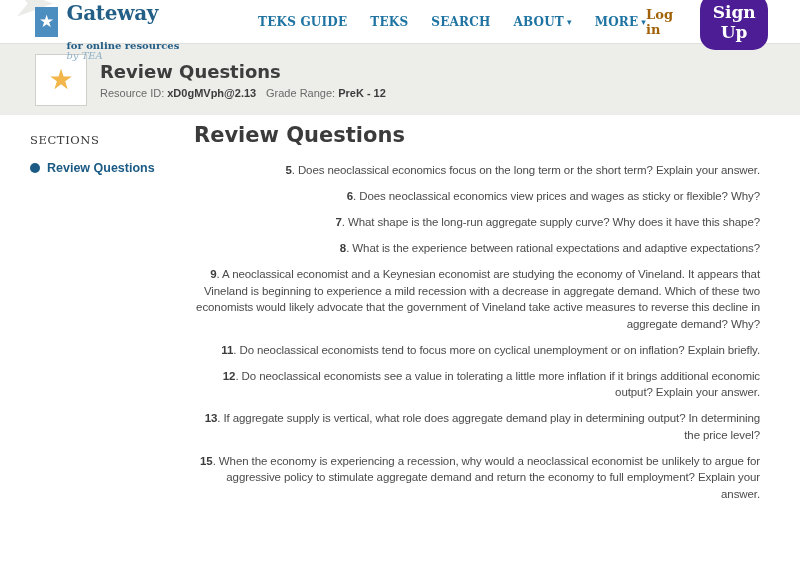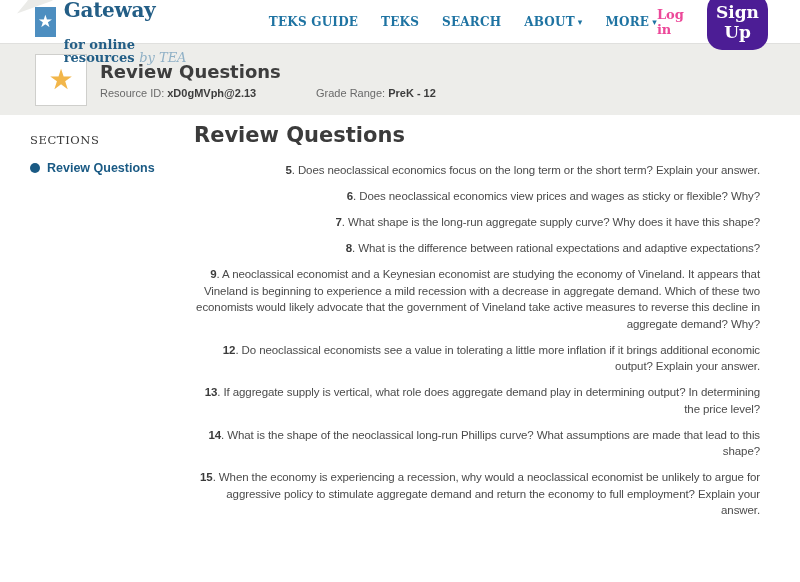--- a/index.html
+++ b/index.html
@@ -11,47 +11,47 @@
     padding:0 32px 0 0; border-bottom:1px solid #e0e0de; background:#fff; position:relative; }
   .logo { display:flex; align-items:center; margin-left:35px; position:relative; cursor:pointer; }
   .logo-swoosh { position:absolute; left:-18px; top:8px; width:36px; height:26px;
     background:#ebebe8; clip-path:polygon(0 0, 100% 50%, 0 100%, 30% 50%); }
   .logo-mark { width:30px; height:30px; background:#4d8ec0; color:#fff;
     display:flex; align-items:center; justify-content:center; font-size:17px;
     position:relative; z-index:1; }
   .logo-text { margin-left:8px; line-height:1; }
   .logo-title { font-family:"DejaVu Serif", serif; font-weight:bold; font-size:20px;
     color:#235e86; letter-spacing:-0.3px; }
-  .logo-tagline { font-family:"DejaVu Serif", serif; font-weight:bold; font-size:13px;
+  .logo-tagline { font-family:"DejaVu Serif", serif; font-weight:bold; font-size:10px;
     color:#235e86; margin-top:18px; }
   .logo-tagline .by { font-style:italic; font-weight:normal; color:#8fb0c6; }
 
   .main-nav { display:flex; gap:23px; margin-left:68px; align-items:flex-end; }
   .nav-link { font-family:"DejaVu Serif", serif; font-weight:bold; font-size:12px;
     color:#1e73a2; text-decoration:none; letter-spacing:0.2px; white-space:nowrap; }
   .caret { font-size:9px; margin-left:3px; position:relative; top:-1px; }
 
   .login-link { margin-left:auto; margin-right:18px; font-family:"DejaVu Serif", serif;
-    font-weight:bold; font-size:13px; color:#ec4899; text-decoration:none; }
+    font-weight:bold; font-size:13px; color:#a16207; text-decoration:none; }
   .signup-btn { background:#4c1d95; color:#fff; font-family:"DejaVu Serif", serif;
     font-weight:bold; font-size:17px; padding:8px 4px; border:none;
     border-radius:15px; cursor:pointer; }
 
   
   .title-band { height:71px; background:#ededea; display:flex; align-items:center;
     padding:0 35px; }
   .resource-icon-box { width:52px; height:52px; background:#fff;
     border:1px solid #cfcfcc; display:flex; align-items:center; justify-content:center;
     flex-shrink:0; }
   .resource-icon-box .star { color:#f2b64a; font-size:28px; line-height:1; }
   .title-info { margin-left:13px; }
   .band-title { font-family:"DejaVu Sans", sans-serif; font-weight:bold; font-size:18px;
     color:#3d3d3d; }
   .meta-row { display:flex; margin-top:5px; font-size:11px; color:#6a6a6a; }
-  .meta-resource { width:216px; }
+  .meta-resource { width:166px; }
   .meta-row b { color:#3d3d3d; }
 
   
   .content { display:flex; }
   .sidebar { width:194px; flex-shrink:0; padding:18px 0 0 30px; }
   .sidebar-heading { font-family:"DejaVu Serif", serif; font-weight:normal; font-size:11.5px;
     letter-spacing:0.6px; color:#3a3a3a; }
   .sidebar-list { list-style:none; margin-top:14px; }
   .sidebar-item { display:flex; align-items:center; gap:7px; cursor:pointer;
     color:#1a5a84; font-weight:bold; font-size:12.5px; text-decoration:none; }
@@ -126,28 +126,28 @@
 
   <main class="main">
     <h1>Review Questions</h1>
     <div>
   <p class="question"><strong class="qnum">5</strong><span class="qsep">. </span><span class="qtext">Does neoclassical economics focus on the long term or the short term? Explain your answer.</span></p>
 
   <p class="question"><strong class="qnum">6</strong><span class="qsep">. </span><span class="qtext">Does neoclassical economics view prices and wages as sticky or flexible? Why?</span></p>
 
   <p class="question"><strong class="qnum">7</strong><span class="qsep">. </span><span class="qtext">What shape is the long-run aggregate supply curve? Why does it have this shape?</span></p>
 
-  <p class="question"><strong class="qnum">8</strong><span class="qsep">. </span><span class="qtext">What is the difference between rational expectations and adaptive expectations?</span></p>
+  <p class="question"><strong class="qnum">8</strong><span class="qsep">. </span><span class="qtext">What is the experience between rational expectations and adaptive expectations?</span></p>
 
   <p class="question"><strong class="qnum">9</strong><span class="qsep">. </span><span class="qtext">A neoclassical economist and a Keynesian economist are studying the economy of Vineland. It appears that Vineland is beginning to experience a mild recession with a decrease in aggregate demand. Which of these two economists would likely advocate that the government of Vineland take active measures to reverse this decline in aggregate demand? Why?</span></p>
 
 
+  <p class="question"><strong class="qnum">11</strong><span class="qsep">. </span><span class="qtext">Do neoclassical economists tend to focus more on cyclical unemployment or on inflation? Explain briefly.</span></p>
 
   <p class="question"><strong class="qnum">12</strong><span class="qsep">. </span><span class="qtext">Do neoclassical economists see a value in tolerating a little more inflation if it brings additional economic output? Explain your answer.</span></p>
 
   <p class="question"><strong class="qnum">13</strong><span class="qsep">. </span><span class="qtext">If aggregate supply is vertical, what role does aggregate demand play in determining output? In determining the price level?</span></p>
 
-  <p class="question"><strong class="qnum">14</strong><span class="qsep">. </span><span class="qtext">What is the shape of the neoclassical long-run Phillips curve? What assumptions are made that lead to this shape?</span></p>
 
   <p class="question"><strong class="qnum">15</strong><span class="qsep">. </span><span class="qtext">When the economy is experiencing a recession, why would a neoclassical economist be unlikely to argue for aggressive policy to stimulate aggregate demand and return the economy to full employment? Explain your answer.</span></p>
 </div>
   </main>
 </div>
 
 </body></html>

